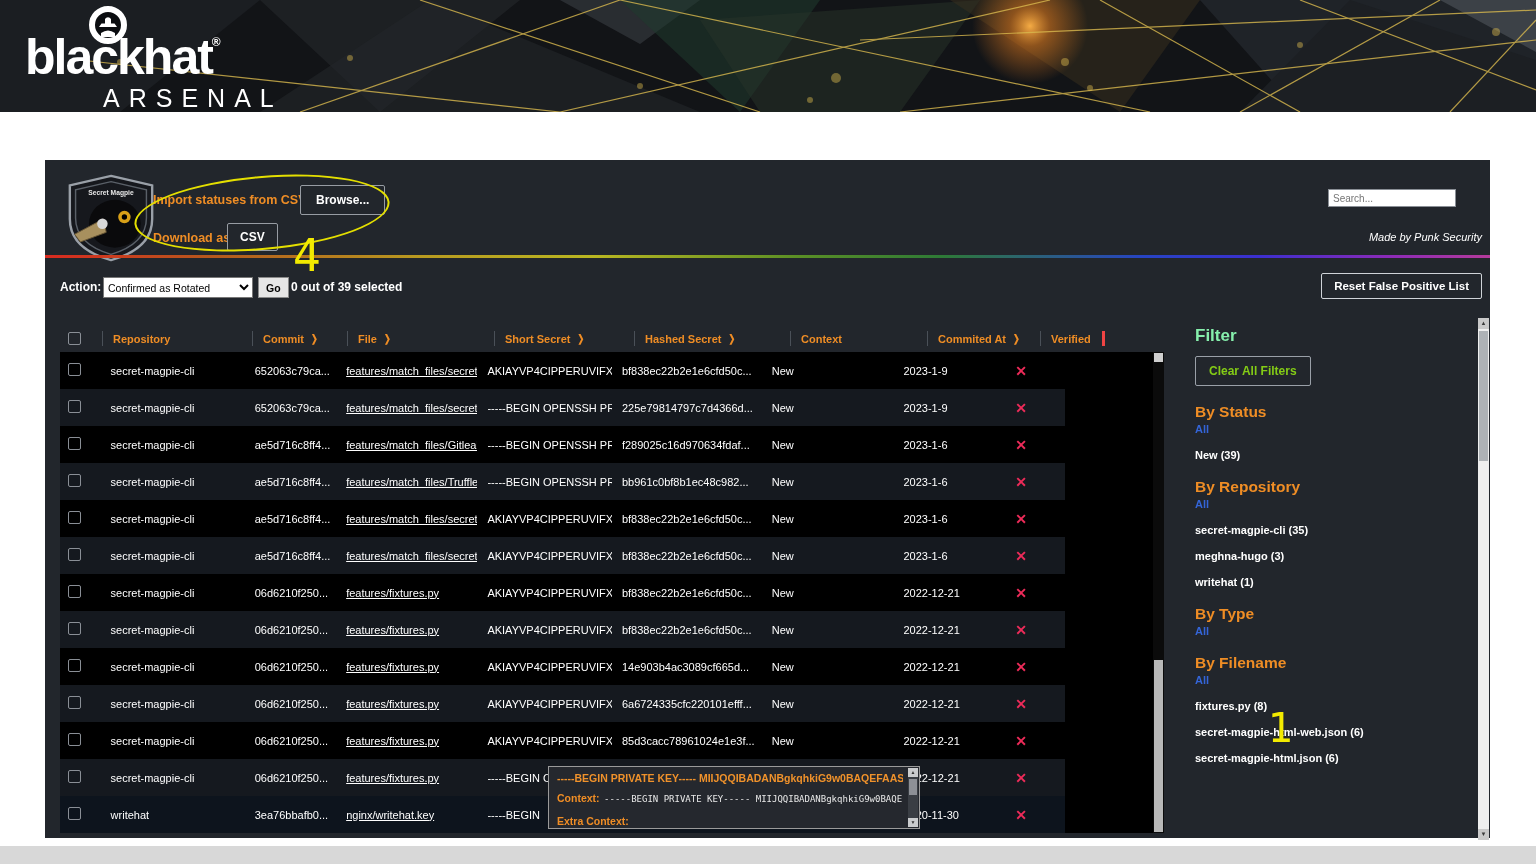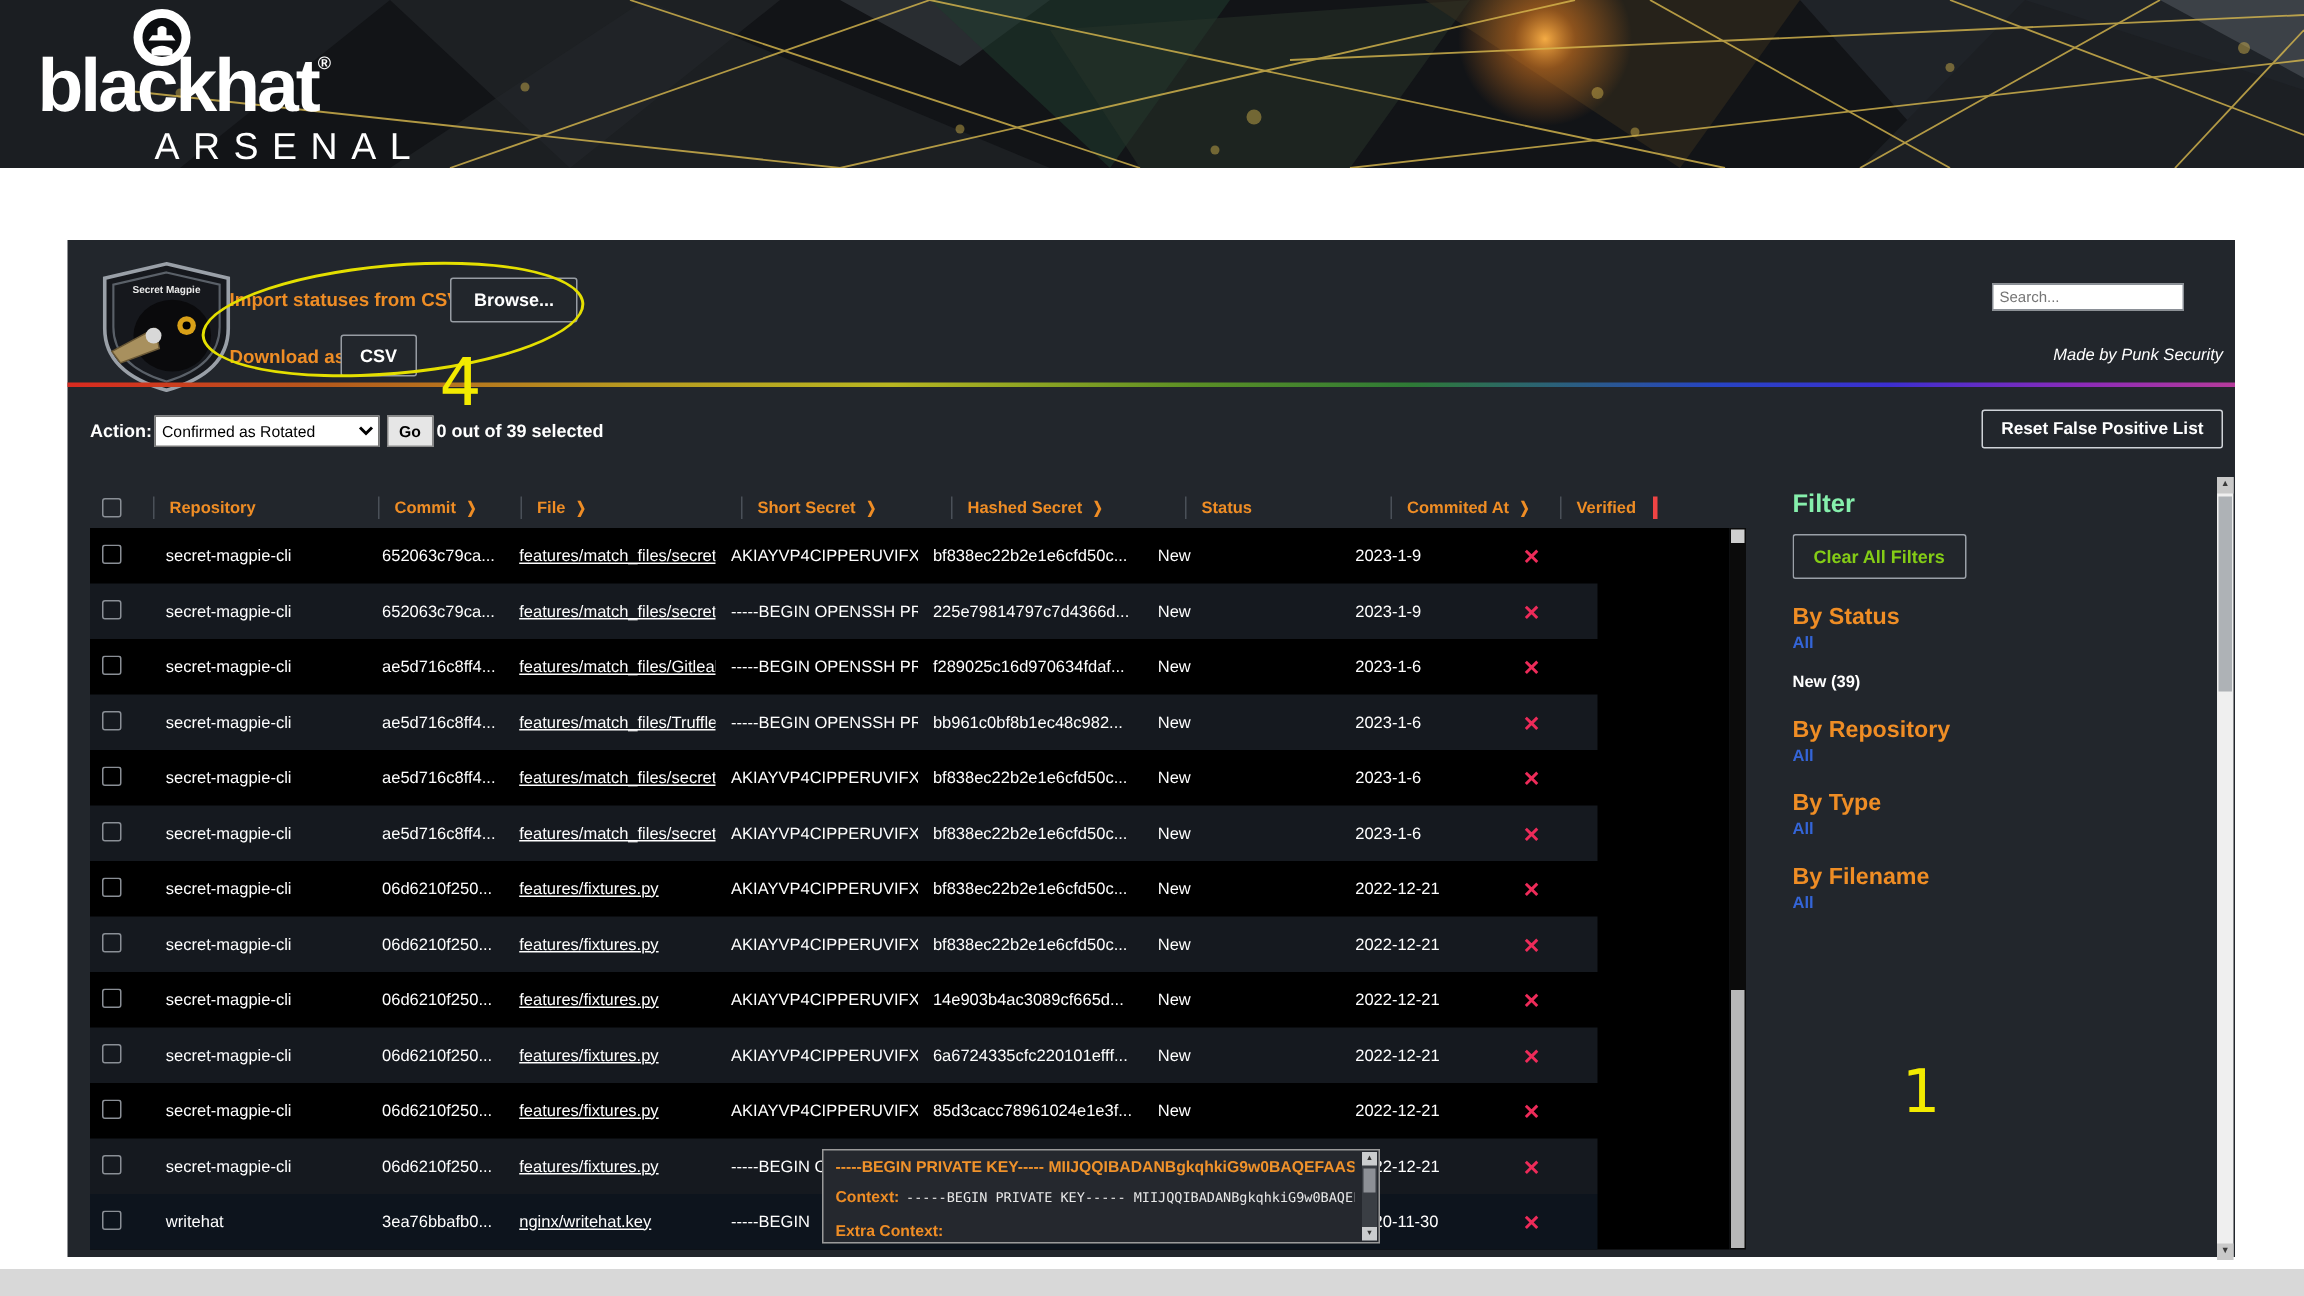--- a/index.html
+++ b/index.html
@@ -212,21 +212,21 @@
   </div>
         <div class="hcell c4">
     <span class="hlabel">Short Secret</span>
     <span class="sort">❯</span>
   </div>
         <div class="hcell c5">
     <span class="hlabel">Hashed Secret</span>
     <span class="sort">❯</span>
   </div>
         <div class="hcell c6">
-    <span class="hlabel">Status</span>
+    <span class="hlabel">Context</span>
 
   </div>
         <div class="hcell c7">
     <span class="hlabel">Commited At</span>
     <span class="sort">❯</span>
   </div>
         <div class="hcell c8">
     <span class="hlabel">Verified</span>
 
   </div>
@@ -391,28 +391,38 @@
         <div class="fsection">
     <div class="fheading">By Status</div>
     <a class="fall">All</a>
     <div class="fitems">
             <a class="fitem">New (39)</a>
           </div>
   </div>
         <div class="fsection">
     <div class="fheading">By Repository</div>
     <a class="fall">All</a>
+    <div class="fitems">
+            <a class="fitem">secret-magpie-cli (35)</a>
+            <a class="fitem">meghna-hugo (3)</a>
+            <a class="fitem">writehat (1)</a>
+          </div>
   </div>
         <div class="fsection">
     <div class="fheading">By Type</div>
     <a class="fall">All</a>
   </div>
         <div class="fsection">
     <div class="fheading">By Filename</div>
     <a class="fall">All</a>
+    <div class="fitems">
+            <a class="fitem">fixtures.py (8)</a>
+            <a class="fitem">secret-magpie-html-web.json (6)</a>
+            <a class="fitem">secret-magpie-html.json (6)</a>
+          </div>
   </div>
       </div>
   </div>
 
   <div class="fscroll">
     <div class="fs-up">▲</div>
     <div class="fthumb"></div>
     <div class="fs-down">▼</div>
   </div>
 

